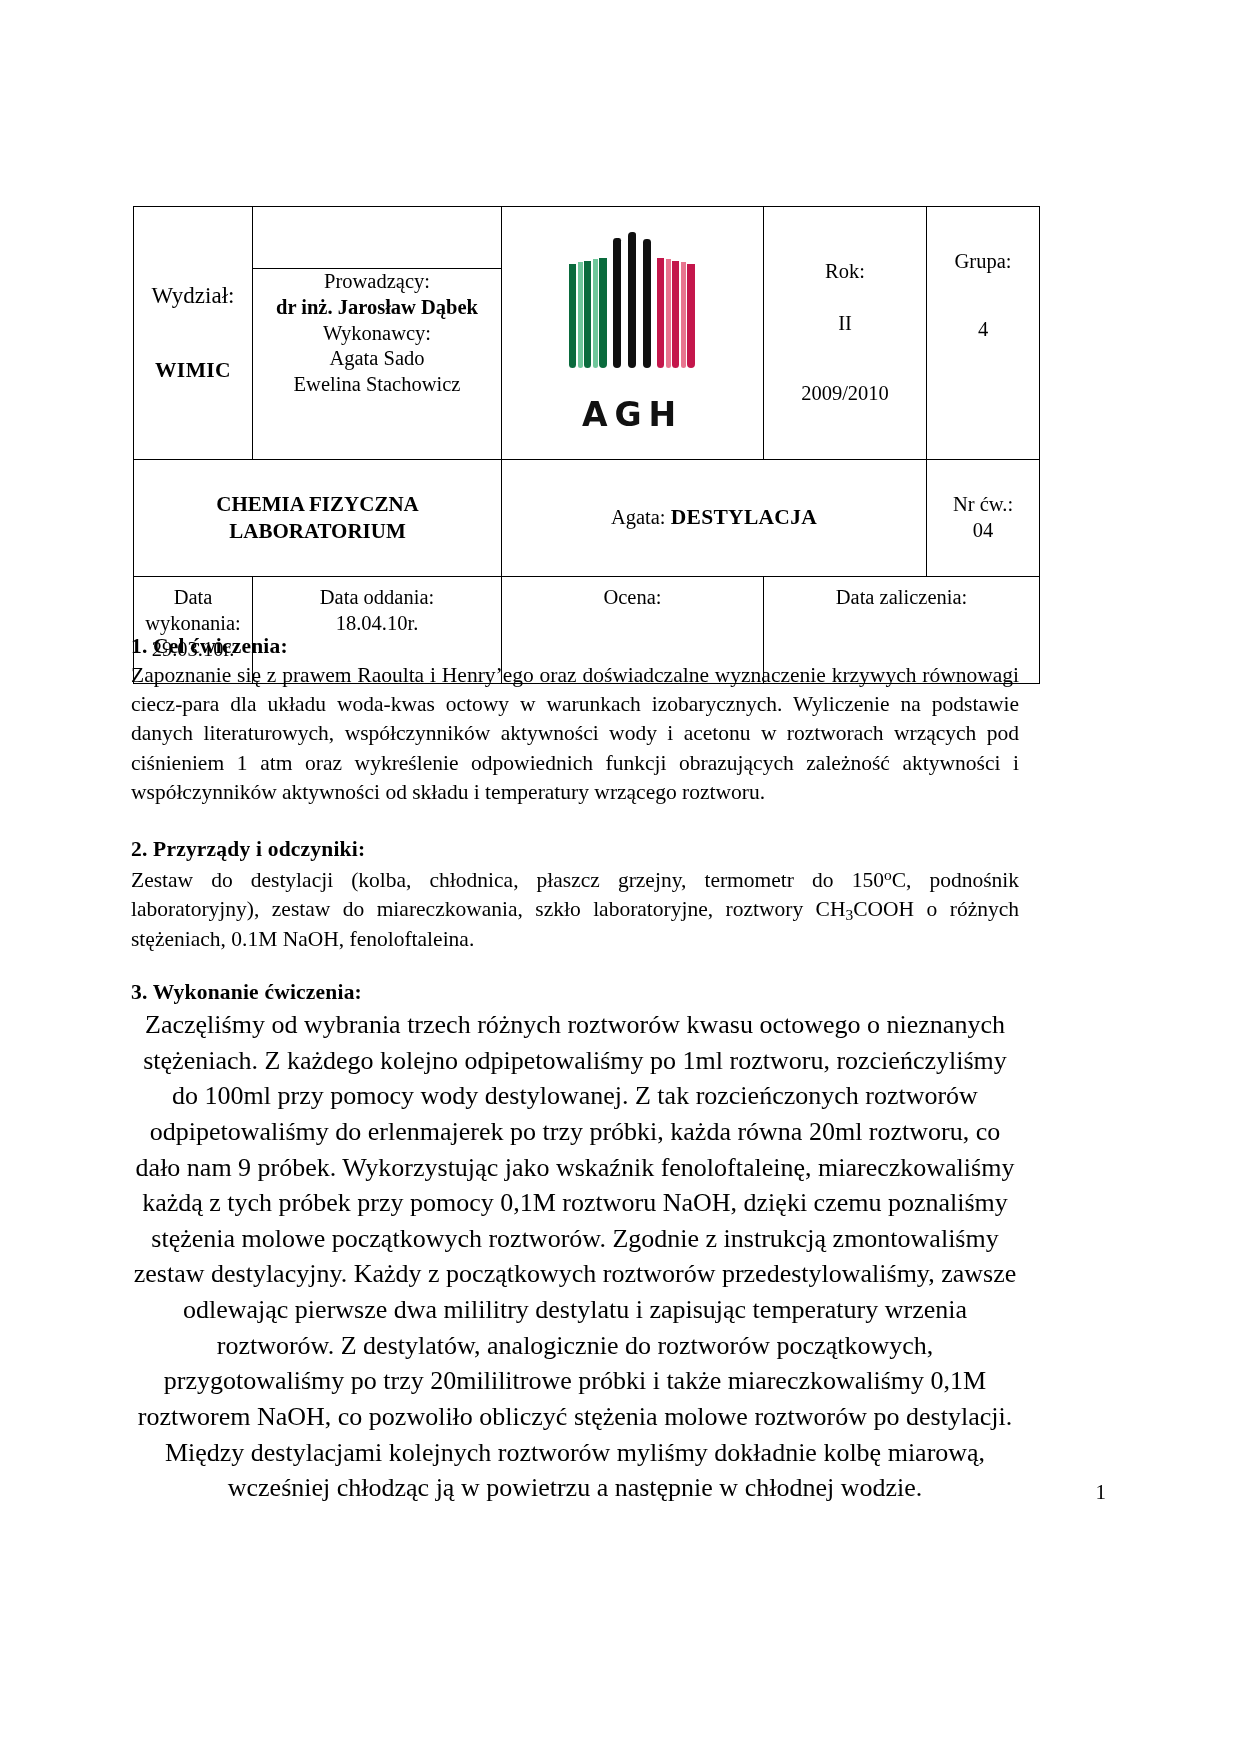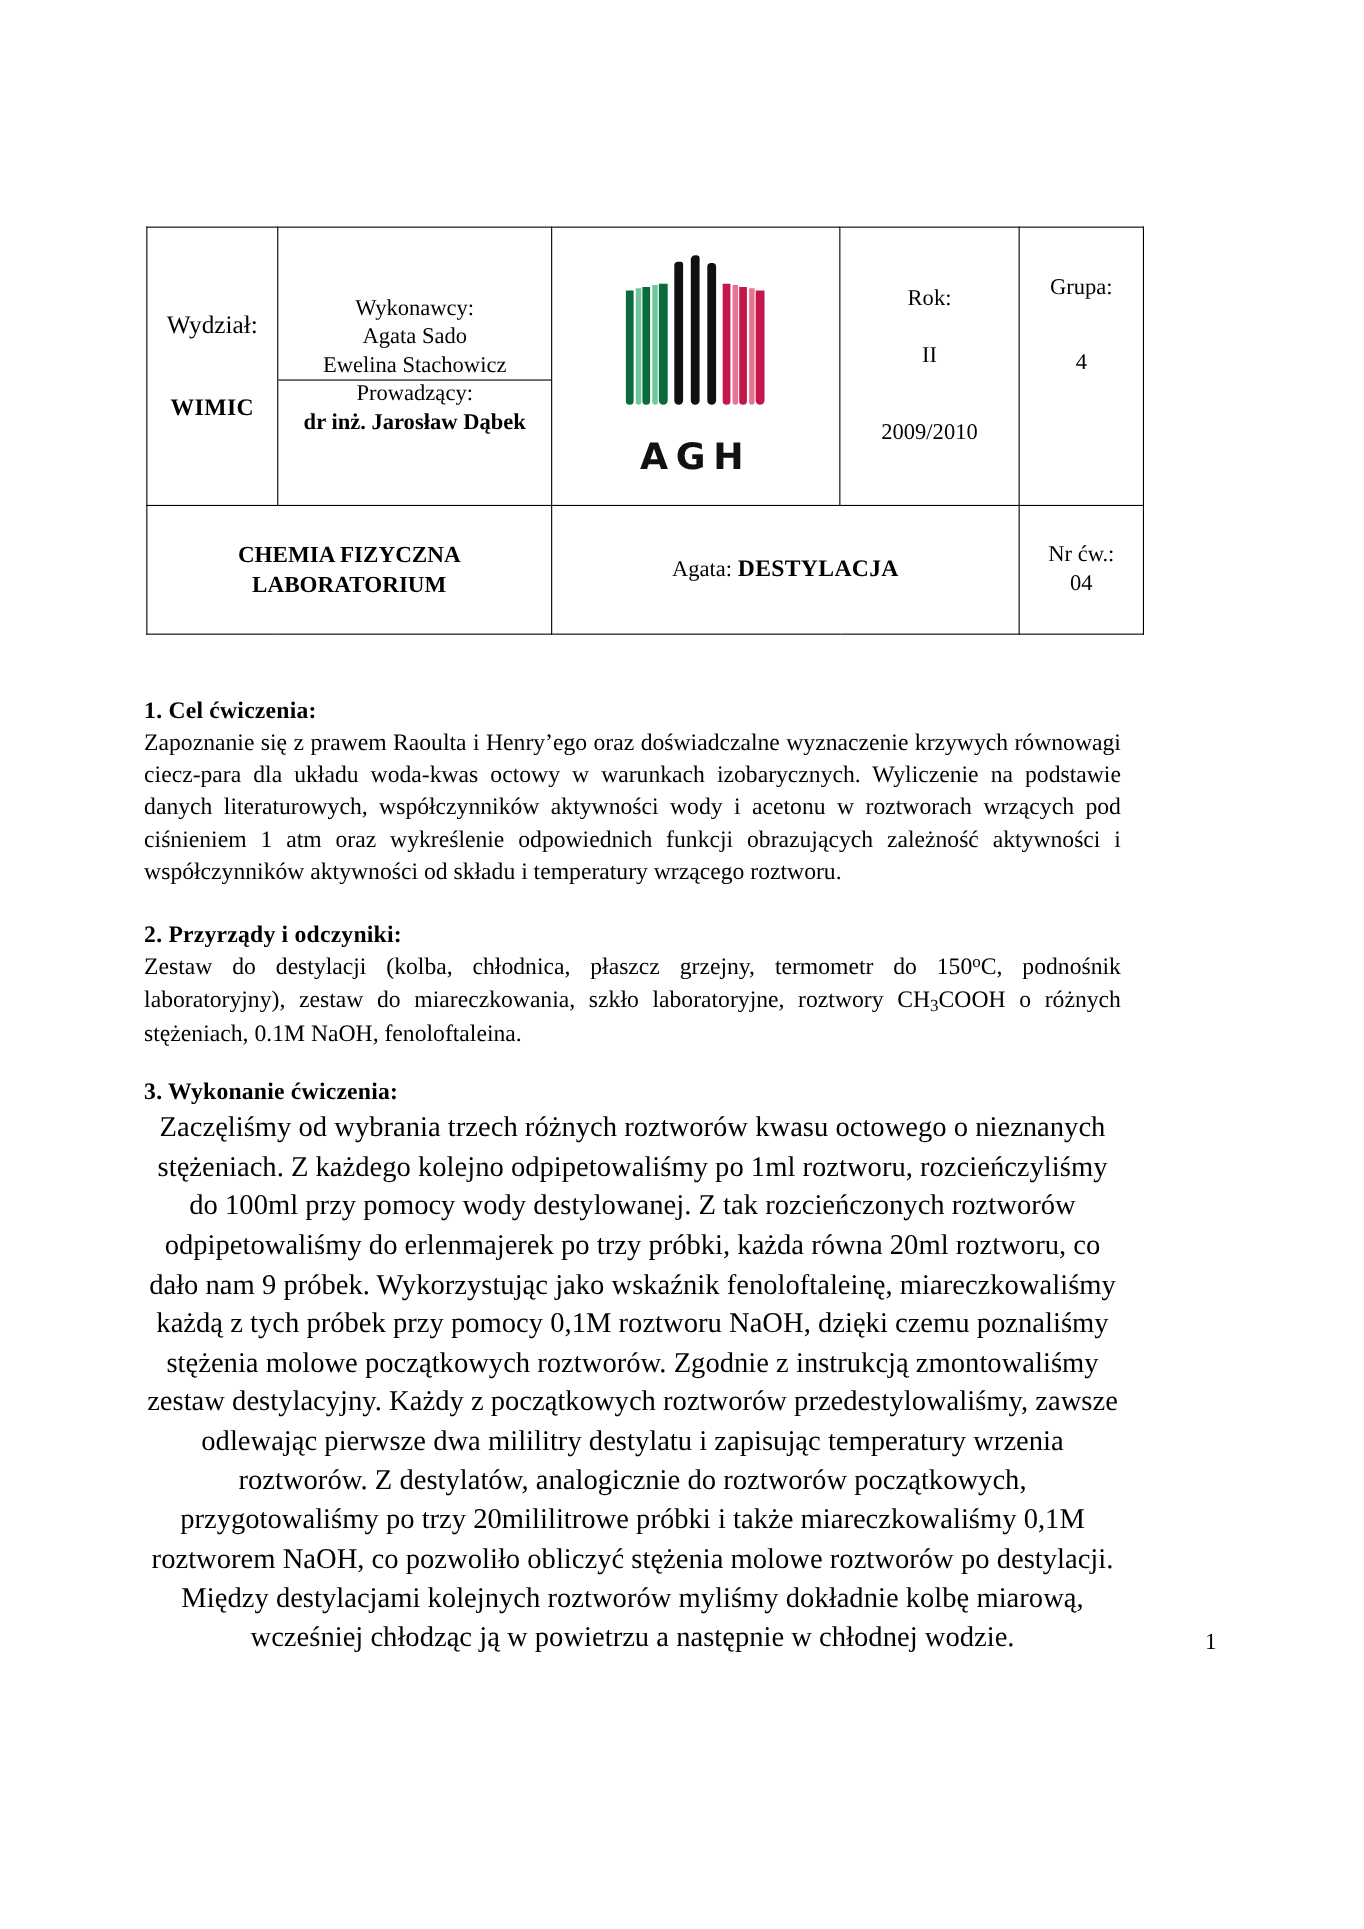--- a/index.html
+++ b/index.html
@@ -166,30 +166,30 @@
         <td rowspan="1">
           <div class="cell-wydzial-label">Wydział:</div>
           <div style="height:46px"></div>
           <div class="cell-wimic">WIMIC</div>
         </td>
 
         <td style="padding:0">
           <table class="subtable">
             <tbody>
               <tr>
+                <td class="prow-block inner-divider">
+                  <div>Prowadzący:</div>
+                  <div class="bold nowrap">dr inż. Jarosław Dąbek</div>
+                </td>
+              </tr>
+              <tr>
                 <td class="wyk-block">
                   <div>Wykonawcy:</div>
                   <div>Agata Sado</div>
                   <div>Ewelina Stachowicz</div>
-                </td>
-              </tr>
-              <tr>
-                <td class="prow-block inner-divider">
-                  <div>Prowadzący:</div>
-                  <div class="bold nowrap">dr inż. Jarosław Dąbek</div>
                 </td>
               </tr>
             </tbody>
           </table>
         </td>
 
         <td class="logo-cell">
           <div class="logo-wrap">
             <div class="logo-bars">
 
@@ -245,20 +245,38 @@
         <td colspan="2" class="temat-cell">
           <span>Agata:</span>
           <b>DESTYLACJA</b>
         </td>
         <td>
           <div>Nr ćw.:</div>
           <div>04</div>
         </td>
       </tr>
 
+      <tr class="row-dates">
+        <td>
+          <span class="date-label">Data wykonania:</span>
+          <span class="date-value">29.03.10r.</span>
+        </td>
+        <td>
+          <span class="date-label">Data oddania:</span>
+          <span class="date-value">18.04.10r.</span>
+        </td>
+        <td>
+          <span class="date-label">Ocena:</span>
+          <span class="date-value"></span>
+        </td>
+        <td colspan="2">
+          <span class="date-label">Data zaliczenia:</span>
+          <span class="date-value"></span>
+        </td>
+      </tr>
     </tbody>
   </table>
 
   <div class="body-area">
 
     <div>
       <h2 class="sec-head">1. Cel ćwiczenia:</h2>
       <p class="para">Zapoznanie się z prawem Raoulta i Henry’ego oraz doświadczalne wyznaczenie krzywych równowagi ciecz-para dla układu woda-kwas octowy w warunkach izobarycznych. Wyliczenie na podstawie danych literaturowych, współczynników aktywności wody i acetonu w roztworach wrzących pod ciśnieniem 1 atm oraz wykreślenie odpowiednich funkcji obrazujących zależność aktywności i współczynników aktywności od składu i temperatury wrzącego roztworu.</p>
     </div>
 

